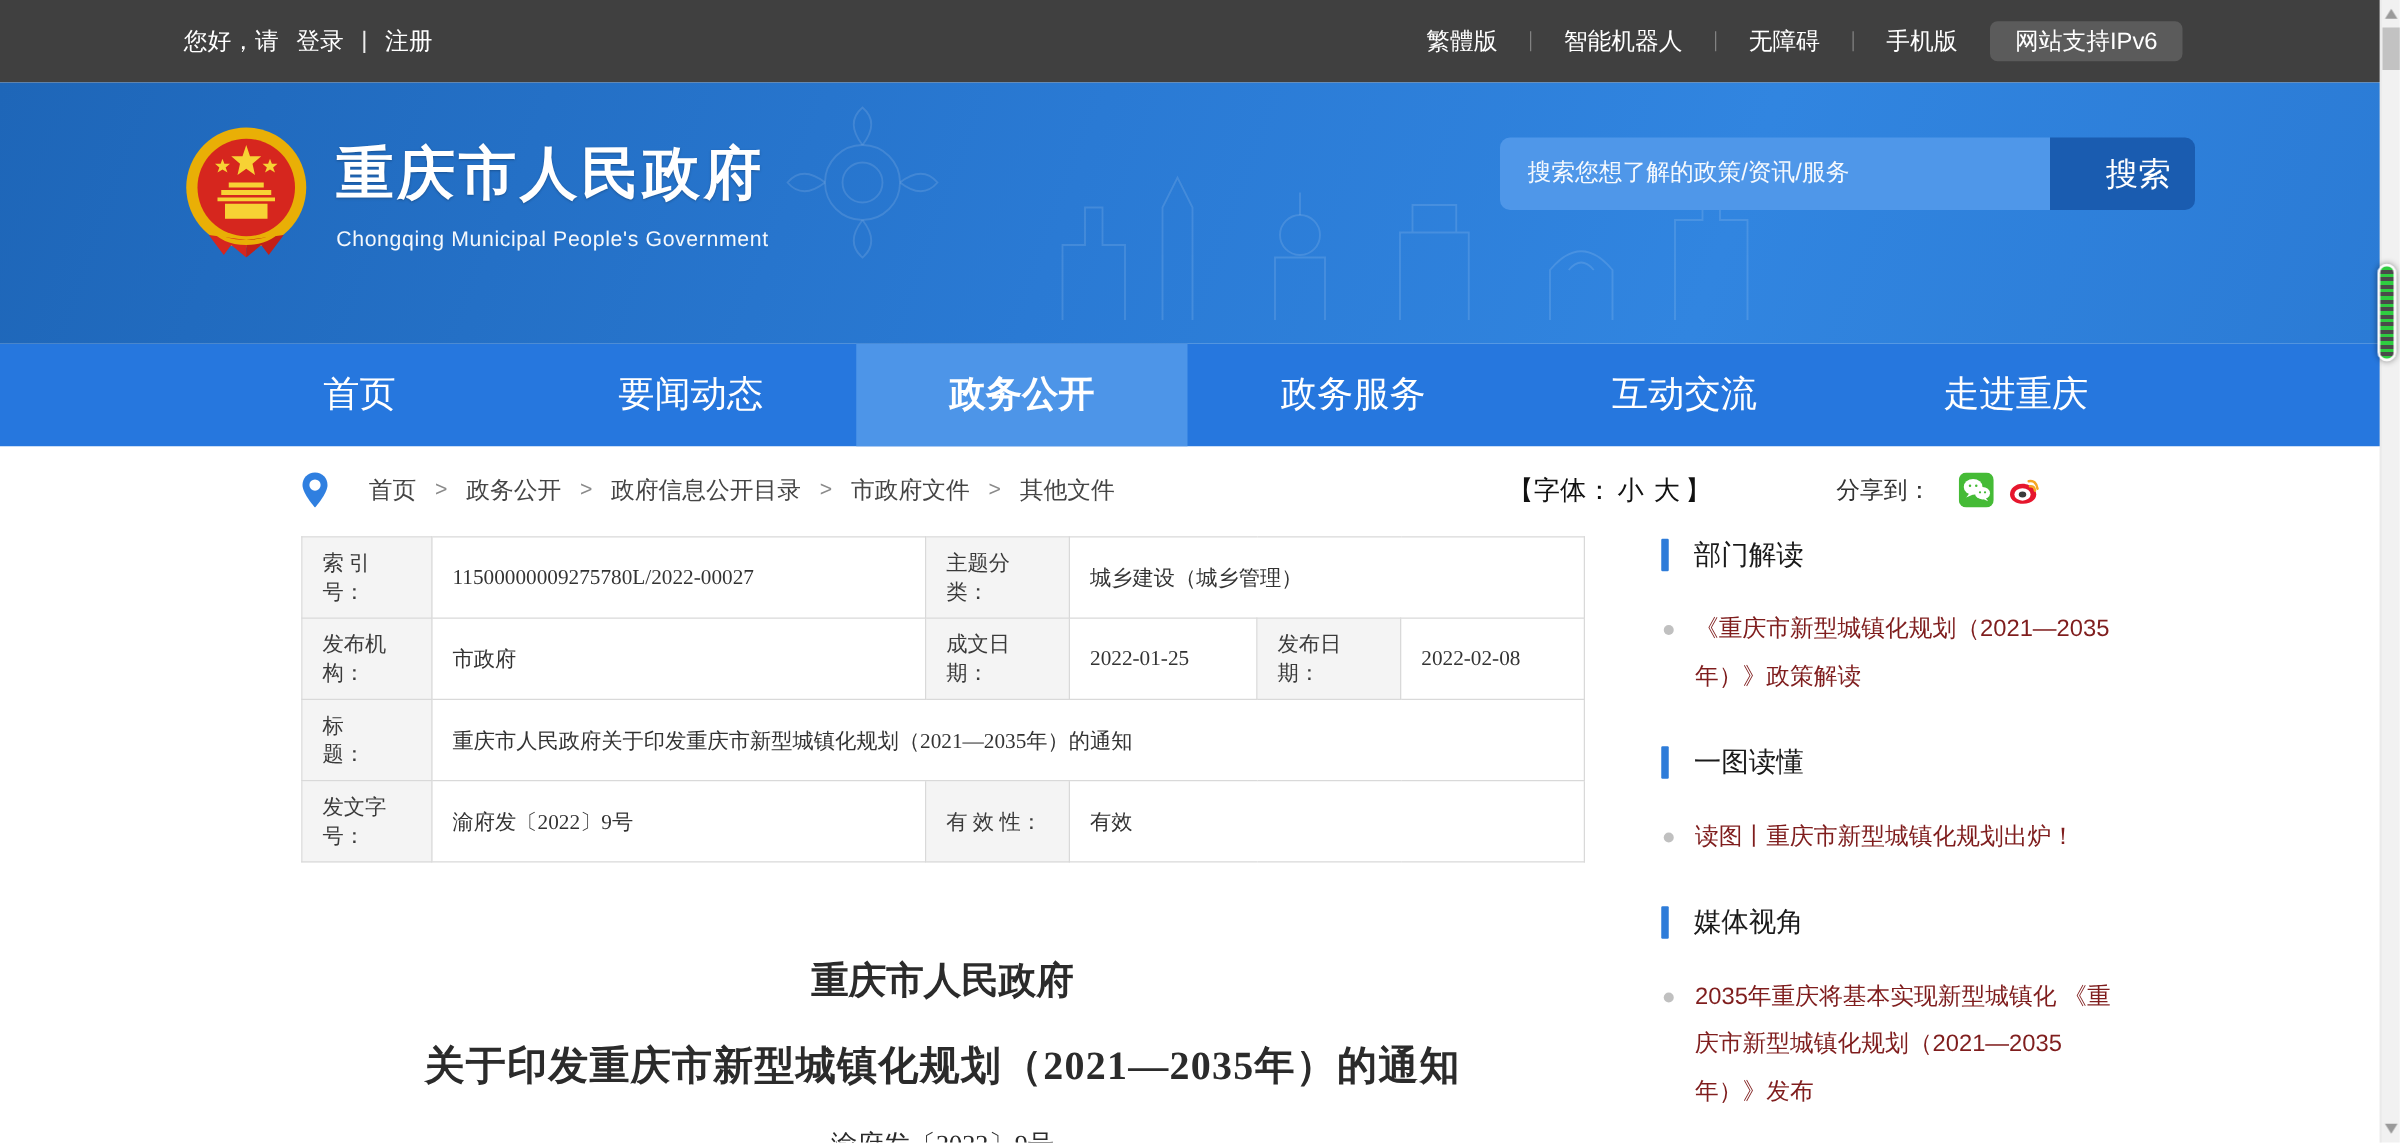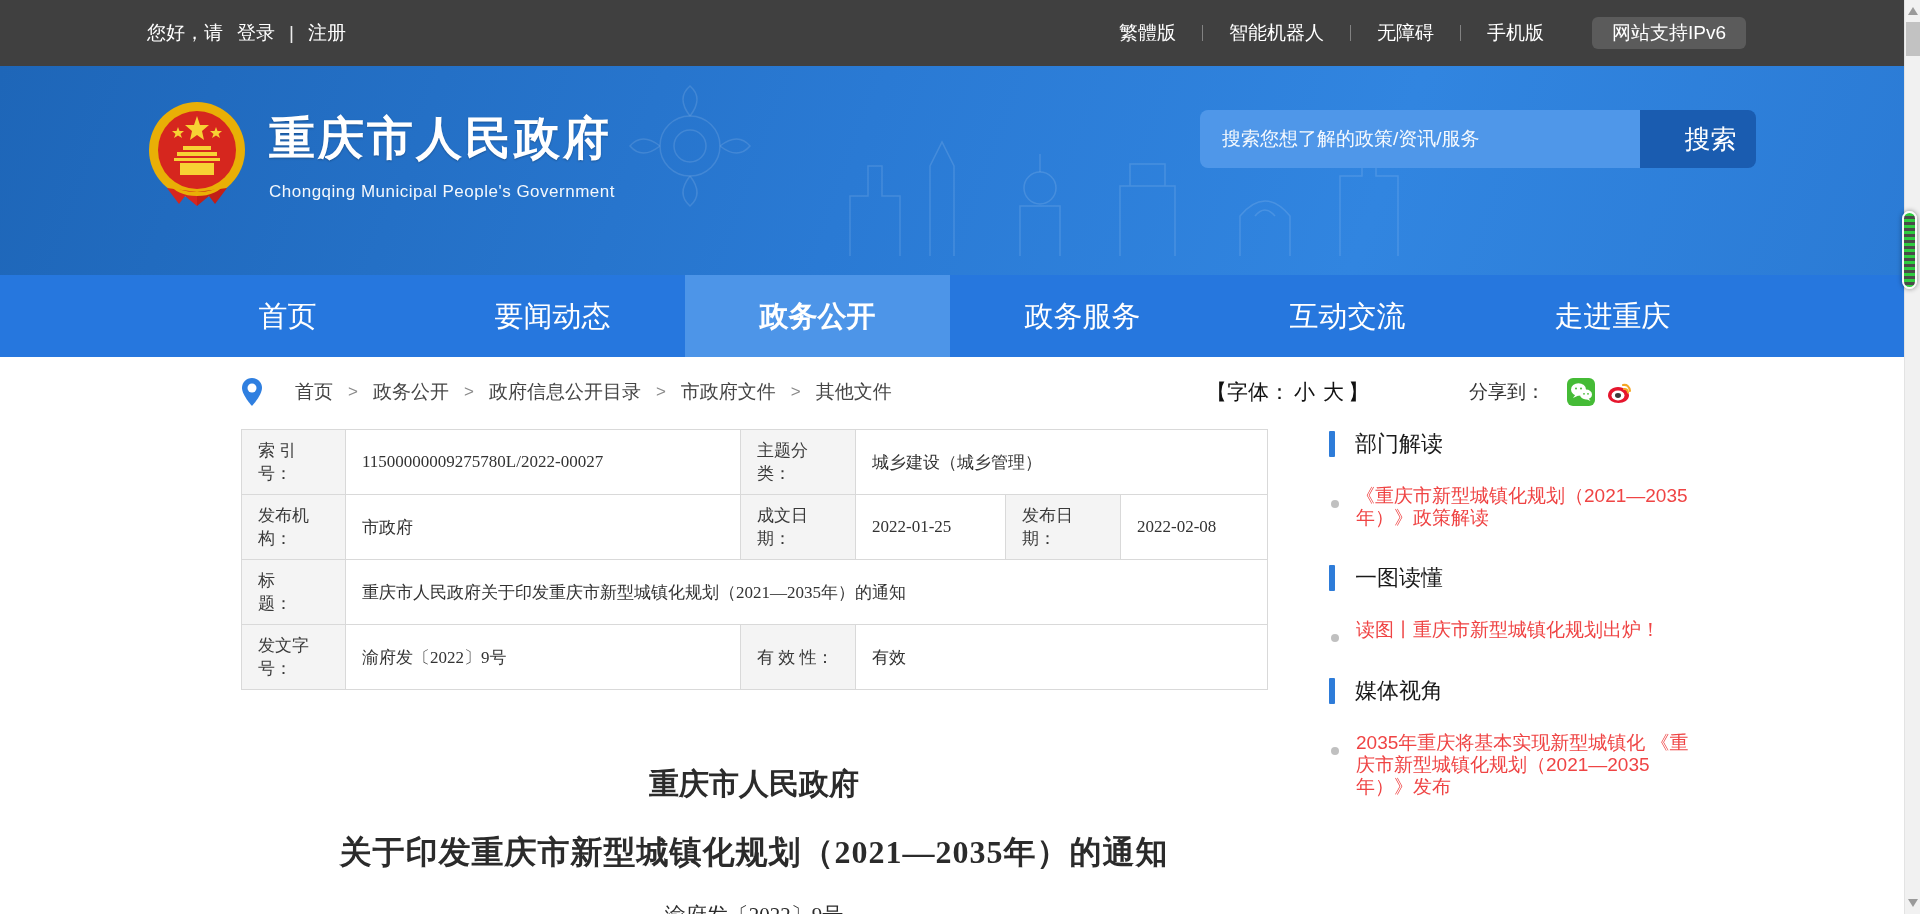--- a/index.html
+++ b/index.html
@@ -9,21 +9,21 @@
 
   
   .topbar { height:66px; background:#404040; display:flex; align-items:center;
     justify-content:space-between; padding:0 158px 0 147px; color:#fff; font-size:19px; }
   .topbar a { color:#fff; text-decoration:none; cursor:pointer; }
   .topbar-left { display:flex; align-items:center; gap:14px; }
   .topbar-left .sep { opacity:.9; }
   .topbar-right { display:flex; align-items:center; }
   .topbar-right .tlink { padding:0 26px; position:relative; }
   .vsep { width:1px; height:16px; background:rgba(255,255,255,.35); }
-  .ipv6-chip { background:rgba(255,255,255,.14); border-radius:6px; padding:3px 20px; margin-left:22px; }
+  .ipv6-chip { background:rgba(255,255,255,.14); border-radius:6px; padding:3px 20px; }
 
   
   .header { height:209px; position:relative; overflow:hidden;
     background:linear-gradient(110deg,#1e66b8 0%,#2a7ad4 45%,#3185e0 72%,#2b7bd5 100%); }
   .deco { position:absolute; left:600px; top:10px; opacity:.35; }
   .brand { position:absolute; left:147px; top:34px; display:flex; align-items:flex-start; }
   .emblem { width:100px; height:106px; }
   .brand-text { margin-left:22px; padding-top:8px; }
   .site-title { color:#fff; font-size:46px; font-weight:bold; letter-spacing:3px;
     text-shadow:0 1px 2px rgba(0,0,0,.25); }
@@ -67,21 +67,21 @@
   .doc-no { margin-top:26px; font-size:21px; }
 
   
   .sidebar { width:416px; margin-left:62px; }
   .side-sec { margin-bottom:34px; }
   .sec-title { display:flex; align-items:center; }
   .sec-bar { width:6px; height:26px; background:#2e7cd9; border-radius:1px; }
   .sec-text { font-size:22px; color:#1a1a1a; margin-left:20px; }
   .side-item { display:flex; margin-top:26px; cursor:pointer; }
   .dot { width:8px; height:8px; border-radius:50%; background:#c0c0c0; margin:15px 0 0 2px; flex:none; }
-  .side-item .itext { margin-left:17px; font-size:19px; color:#ef4444; line-height:22px; width:336px; }
+  .side-item .itext { margin-left:17px; font-size:19px; color:#7f1d1d; line-height:38px; width:336px; }
 
   
   .scrollbar { position:fixed; right:0; top:0; width:16px; height:914px; background:#f1f1f1;
     border-left:1px solid #e3e3e3; }
   .sb-arrow { position:absolute; left:3px; width:0; height:0; border-left:5px solid transparent;
     border-right:5px solid transparent; }
   .sb-up { top:7px; border-bottom:8px solid #9a9a9a; }
   .sb-down { bottom:7px; border-top:8px solid #9a9a9a; }
   .sb-thumb { position:absolute; left:1px; top:22px; width:14px; height:34px; background:#c2c2c2; }
   .scroll-widget { position:fixed; right:3px; top:211px; width:15px; height:78px; border-radius:8px;

